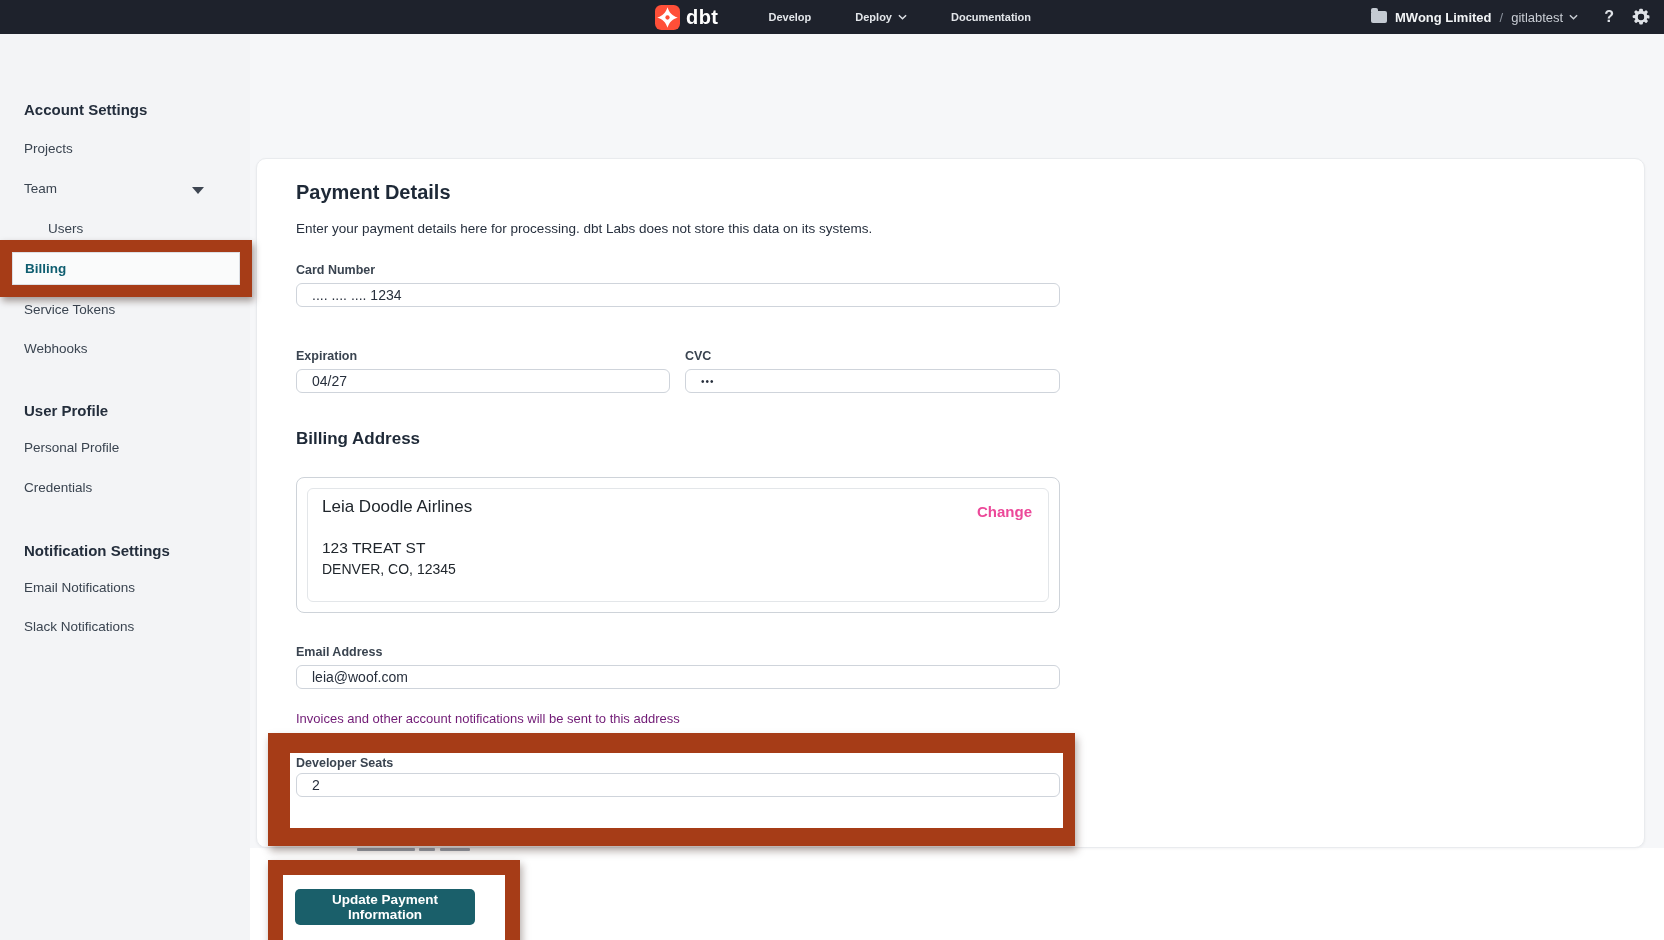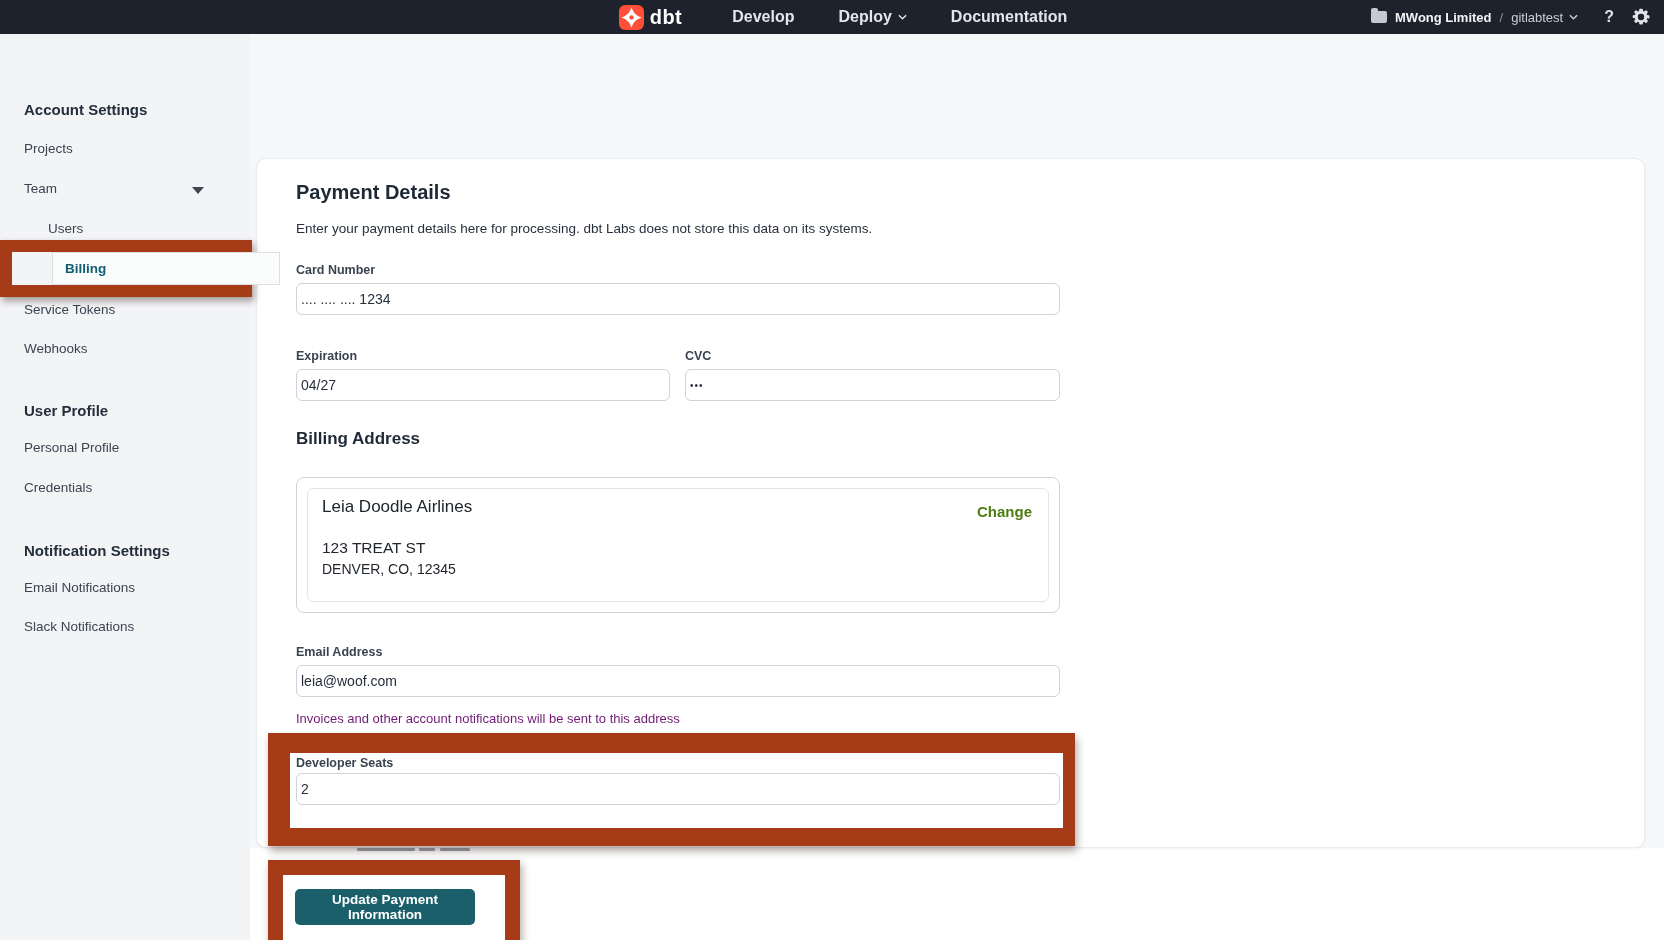--- a/index.html
+++ b/index.html
@@ -5,21 +5,21 @@
   * { margin:0; padding:0; box-sizing:border-box; }
   html,body { width:1664px; height:940px; overflow:hidden; background:#fff;
               font-family:"Liberation Sans", sans-serif; }
 
   
   .navbar { position:absolute; left:0; top:0; width:1664px; height:34px;
             background:#1e222c; z-index:50; display:flex; align-items:center;justify-content:center; }
   .logo { display:flex; align-items:center; margin-left:22px; cursor:pointer; }
   .logo-mark { width:25px; height:25px; }
   .logo-text { color:#fff; font-size:20px; font-weight:700; margin-left:6px; letter-spacing:0.5px; }
-  .nav-item { color:#e3e6ea; font-size:16px; font-weight:700; margin-left:44px;
+  .nav-item { color:#e3e6ea; font-size:11px; font-weight:700; margin-left:44px;
               display:flex; align-items:center; cursor:pointer; }
   .nav-item:first-of-type { margin-left:50px; }
   .chev { width:9px; height:6px; margin-left:6px; }
   .nav-right { position:absolute; right:14px; top:0; height:34px; display:flex; align-items:center; }
   .folder-ic { width:16px; height:12px; background:#c4cad2; border-radius:2px; position:relative; margin-right:8px; }
   .folder-ic:before { content:""; position:absolute; left:0; top:-3px; width:7px; height:4px;
                       background:#c4cad2; border-radius:2px 2px 0 0; }
   .acct-name { color:#f2f4f6; font-size:13px; font-weight:700; }
   .acct-sep { color:#8b929d; font-size:13px; margin:0 8px; }
   .proj-name { color:#c9cdd4; font-size:13px; }
@@ -32,21 +32,21 @@
   .sb-h { position:absolute; left:24px; font-size:15px; font-weight:700; color:#242e3c; }
   .sb-i { position:absolute; left:24px; font-size:13.5px; color:#3a4450; cursor:pointer; white-space:nowrap; }
   .sb-caret { position:absolute; left:192px; top:153px; width:0; height:0;
               border-left:6px solid transparent; border-right:6px solid transparent;
               border-top:7px solid #3e4652; }
 
   .billing-anno { position:absolute; left:0; top:206px; width:252px; height:57px;
                   border:12px solid #a63c17; box-shadow:2px 4px 7px rgba(40,15,5,.4);
                   z-index:6; }
   .billing-inner { width:100%; height:100%; background:#fafbfb; border:1px solid #dcdfe4;
-                   display:flex; align-items:center; padding-left:12px;margin-left:40px; }
+                   display:flex; align-items:center; padding-left:12px; }
   .billing-label { color:#0f5e70; font-size:13.5px; font-weight:700; }
 
   
   .main { position:absolute; left:250px; top:34px; width:1414px; height:906px; background:#ffffff; }
   .gray-band { position:absolute; left:0; top:0; width:1414px; height:814px; background:#f6f7f9; }
 
   .card { position:absolute; background:#fff; border:1px solid #e9ebee;
           box-shadow:0 1px 3px rgba(16,24,40,.05); }
   .card1 { left:6px; top:0; width:1389px; height:102px; border-top:none;
            border-radius:0 0 10px 10px; overflow:hidden; }
@@ -54,33 +54,33 @@
                     border:1px solid #e3e6ea; border-radius:8px; }
   .usage-note { position:absolute; left:94px; top:1px; font-size:13px; font-style:italic;
                 color:#596372; }
   .check { position:absolute; left:70px; top:36px; color:#2ca05a; font-size:16px; font-weight:700; }
   .feature-text { position:absolute; left:95px; top:38px; font-size:13.5px; color:#1f2836; }
 
   .card2 { left:6px; top:124px; width:1389px; height:690px; border-radius:10px; }
   .pd-title { position:absolute; left:39px; top:22px; font-size:20px; font-weight:700; color:#1e2937; }
   .pd-desc { position:absolute; left:39px; top:62px; font-size:13.5px; color:#27303e; }
   .fld-label { position:absolute; font-size:12.5px; font-weight:700; color:#3a4450; }
-  .inp { position:absolute; height:32px; border:1px solid #cfd4db; border-radius:6px;
+  .inp { position:absolute; height:24px; border:1px solid #cfd4db; border-radius:6px;
          background:#fff; font-family:"Liberation Sans",sans-serif; font-size:14px;
-         color:#272f3c; padding-left:4px; outline:none; }
+         color:#272f3c; padding-left:15px; outline:none; }
   .ba-title { position:absolute; left:39px; top:270px; font-size:17px; font-weight:700; color:#1e2937; }
   .addr-outer { position:absolute; left:39px; top:318px; width:764px; height:136px;
                 border:1px solid #ced3d9; border-radius:8px; }
   .addr-inner { position:absolute; left:10px; top:10px; right:10px; bottom:10px;
                 border:1px solid #e3e6e9; border-radius:6px; }
   .addr-name { position:absolute; left:14px; top:8px; font-size:17px; color:#20262c; }
   .addr-line1 { position:absolute; left:14px; top:50px; font-size:15.5px; color:#20262c; }
   .addr-line2 { position:absolute; left:14px; top:72px; font-size:14px; color:#20262c; }
   .change-link { position:absolute; right:16px; top:14px; font-size:15px; font-weight:700;
-                 color:#4d7c0f; cursor:pointer; }
+                 color:#ec4899; cursor:pointer; }
   .email-helper { position:absolute; left:39px; top:552px; font-size:13px; color:#701a75; }
 
   .obscured { position:absolute; left:100px; top:678px; width:130px; height:3px; }
   .obscured span { display:inline-block; height:3px; background:#9aa1ab; border-radius:1px; }
 
   .dev-anno { position:absolute; left:18px; top:699px; width:807px; height:113px;
               border-style:solid; border-color:#a63c17; border-width:20px 12px 18px 22px;
               box-shadow:2px 5px 8px rgba(40,15,5,.35); z-index:8; pointer-events:none; }
   .btn-anno { position:absolute; left:18px; top:826px; width:252px; height:130px;
               border:15px solid #a63c17; background:#fff;

